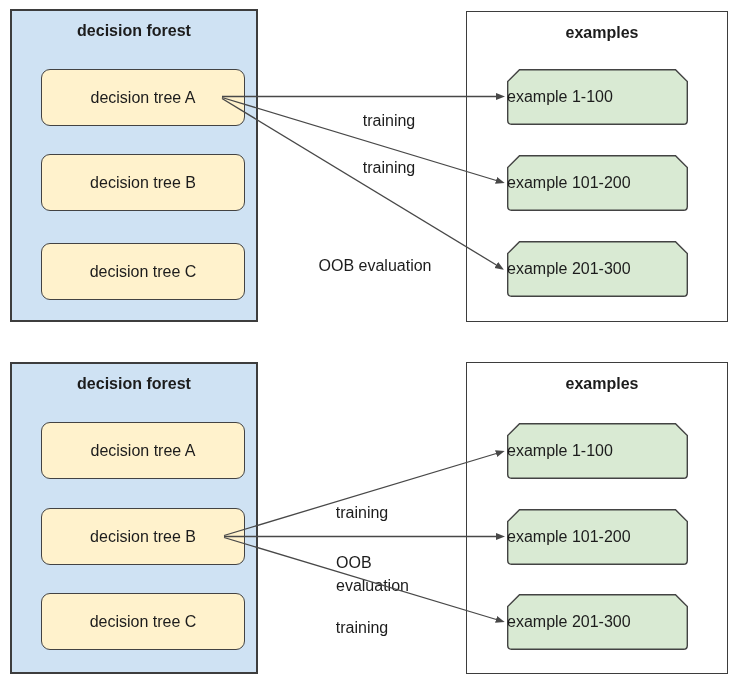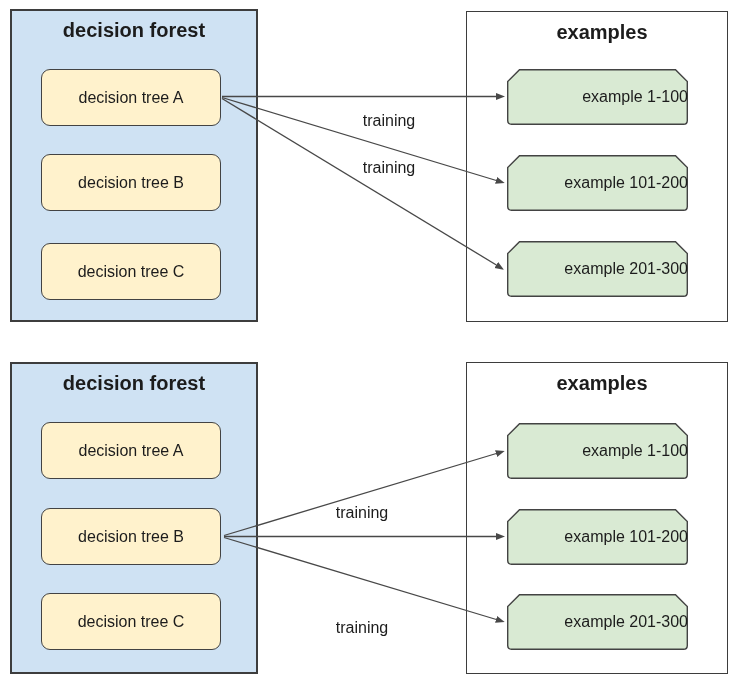--- a/index.html
+++ b/index.html
@@ -14,38 +14,38 @@
     border:2px solid var(--forest_border);
     box-sizing:border-box;
   }
   .examples-box {
     position:absolute; left:466px; width:262px; height:311px;
     background:var(--examples_fill);
     border:1.5px solid var(--examples_border);
     box-sizing:border-box;
   }
   .box-title {
-    position:absolute; font-size:20px; font-weight:bold;
+    position:absolute; font-size:16px; font-weight:bold;
     text-align:center; line-height:23px; color:var(--text);
   }
   .forest-title { left:10px; width:248px; }
   .examples-title { left:466px; width:272px; }
   .tree-node {
-    position:absolute; left:41px; width:180px; height:57px;
+    position:absolute; left:41px; width:204px; height:57px;
     background:var(--tree_fill);
     border:1.5px solid var(--tree_border);
     border-radius:9px; box-sizing:border-box;
     display:flex; align-items:center; justify-content:center;
   }
   .tree-node span, .example-node span {
     font-size:16px; color:var(--text); white-space:nowrap;
   }
   .example-node {
     position:absolute; left:507px; width:181px; height:56px;
-    display:flex; align-items:center; justify-content:flex-end;
+    display:flex; align-items:center; justify-content:flex-start;
   }
   .example-node svg.shape {
     position:absolute; left:0; top:0; width:181px; height:56px;
   }
   .example-node svg.shape path {
     fill:var(--example_fill); stroke:var(--example_border); stroke-width:1.4;
   }
   .example-node span { position:relative; }
   .arrow-label {
     position:absolute; font-size:16px; line-height:23px;
@@ -99,20 +99,23 @@
     </svg>
     <span>example 201-300</span>
   </div>
 
   <div class="arrow-label" style="left:389px; top:73px;">
     <span>training</span>
   </div>
   <div class="arrow-label" style="left:389px; top:120px;">
     <span>training</span>
   </div>
+  <div class="arrow-label" style="left:375px; top:218px;">
+    <span>OOB evaluation</span>
+  </div>
 
   <div class="forest-box" style="top:362px; height:312px;"></div>
   <div class="box-title forest-title" style="top:372px;">decision forest</div>
 
   <div class="tree-node" style="top:422px;">
     <span>decision tree A</span>
   </div>
   <div class="tree-node" style="top:508px;">
     <span>decision tree B</span>
   </div>
@@ -138,20 +141,24 @@
   <div class="example-node" style="top:594px;">
     <svg class="shape" viewBox="0 0 181 56">
       <path d="M12.5 0.7 L168.5 0.7 L180.3 12.5 L180.3 51.5 Q180.3 55.3 176.5 55.3 L4.5 55.3 Q0.7 55.3 0.7 51.5 L0.7 12.5 Z"></path>
     </svg>
     <span>example 201-300</span>
   </div>
 
   <div class="arrow-label" style="left:362px; top:465px;">
     <span>training</span>
   </div>
+  <div class="arrow-label left" style="left:336px; top:515px;">
+    <span>OOB</span>
+    <span>evaluation</span>
+  </div>
   <div class="arrow-label" style="left:362px; top:580px;">
     <span>training</span>
   </div>
 
   <svg id="arrow-layer" viewBox="0 0 737 685">
     <defs>
       <marker id="ah" markerWidth="10" markerHeight="8" refX="2" refY="3.5" orient="auto" markerUnits="userSpaceOnUse">
         <path d="M0 0 L9 3.5 L0 7 Z" style="fill:var(--arrow);"></path>
       </marker>
     </defs>

